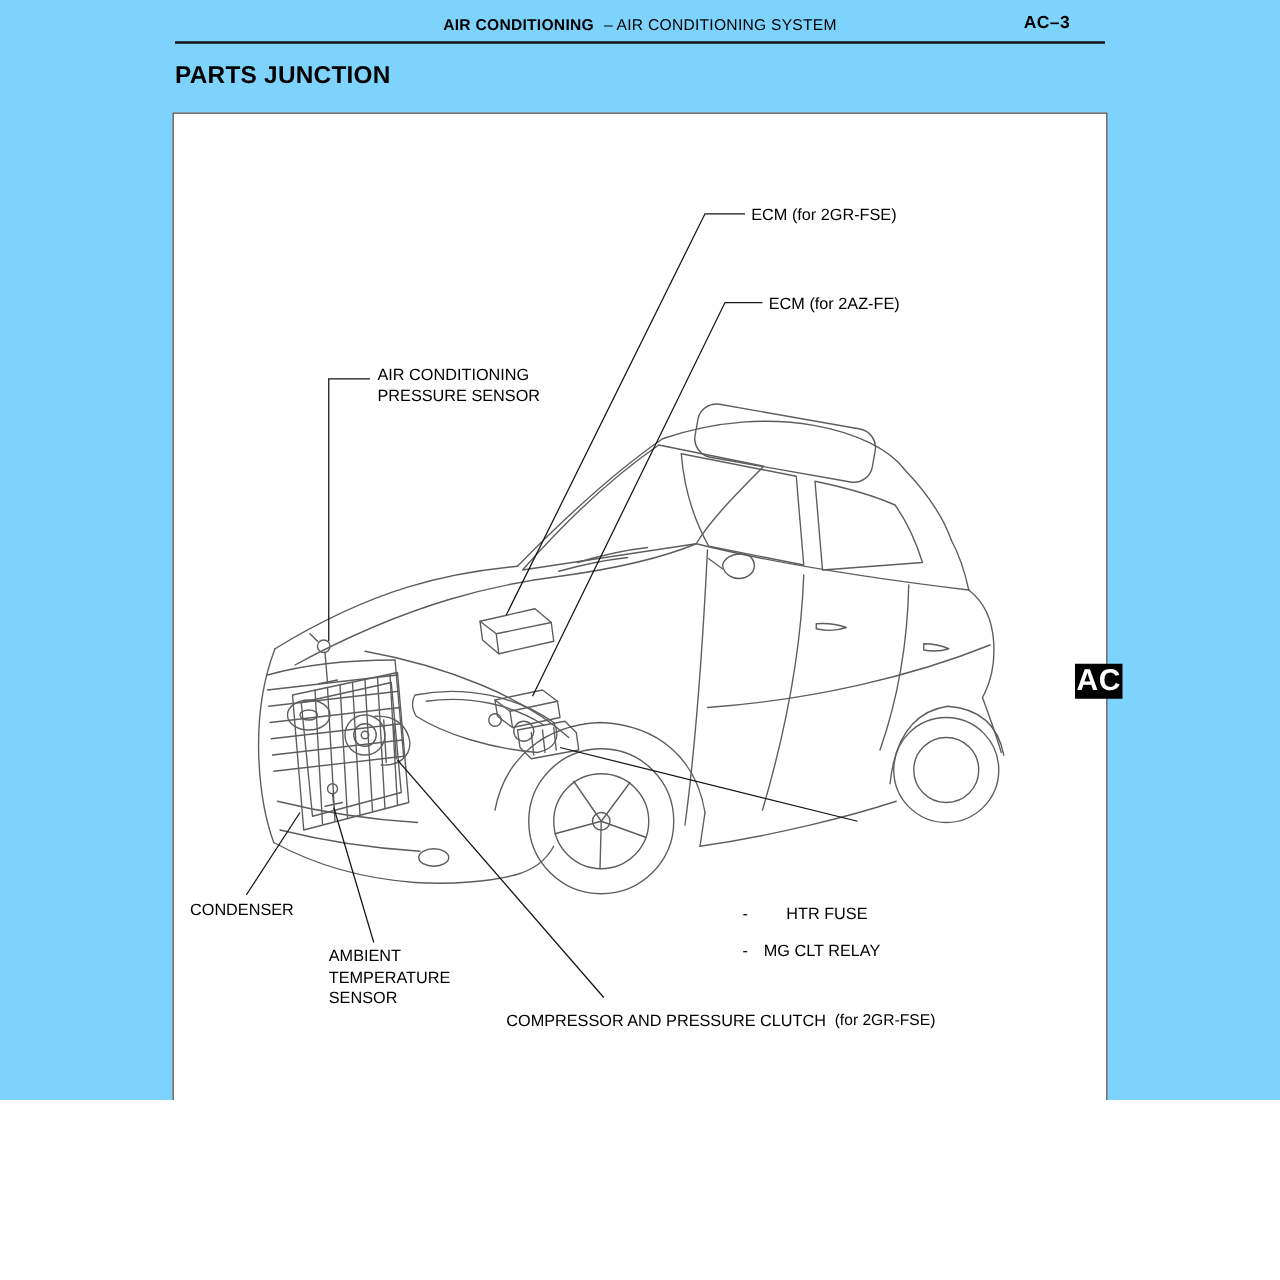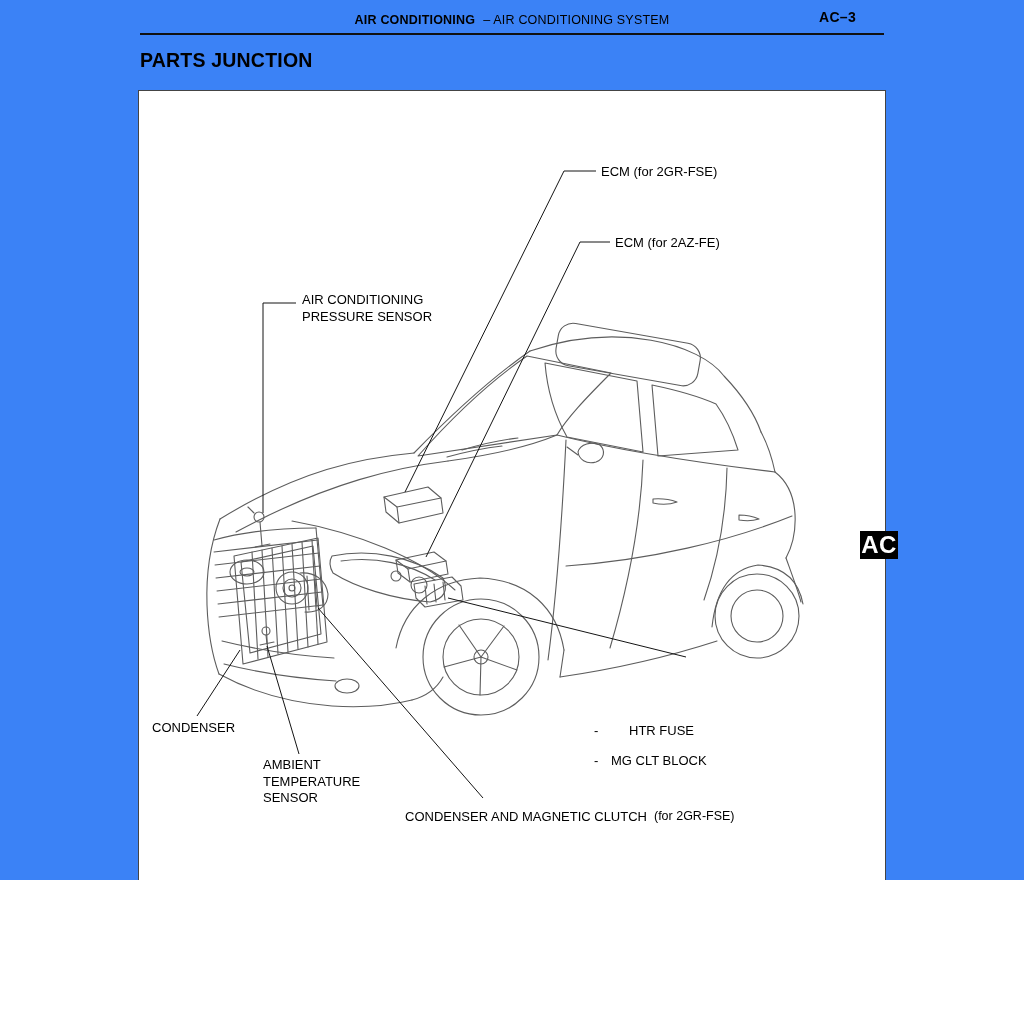--- a/index.html
+++ b/index.html
@@ -1,17 +1,17 @@
 <!DOCTYPE html>
 <html><head>
 <meta charset="utf-8">
 <style>
   html,body{margin:0;padding:0;background:#fff;}
   .page{
-    position:relative;width:1024px;height:880px;background:#3b82f6;
+    position:relative;width:1024px;height:880px;background:#7dd3fc;
     font-family:"Liberation Sans", sans-serif;color:#000;overflow:hidden;
   }
   
   .hdr{position:absolute;left:140px;top:13px;width:744px;text-align:center;font-size:12.5px;letter-spacing:.2px;}
   .hdr .b{font-weight:bold;}
   .hdr .r{margin-left:8px;}
   .pagenum{position:absolute;top:9px;right:168px;font-size:14px;font-weight:bold;letter-spacing:.3px;}
   .hrule{position:absolute;left:140px;top:33px;width:744px;border-top:2px solid #111;}
   .title{position:absolute;left:140px;top:49px;font-size:19.5px;font-weight:bold;letter-spacing:.2px;}
   
@@ -163,29 +163,29 @@
   </svg>
 
   <div class="lbl" style="left:601px;top:163px;">ECM (for 2GR-FSE)</div>
   <div class="lbl" style="left:615px;top:234px;">ECM (for 2AZ-FE)</div>
   <div class="lbl" style="left:302px;top:291px;">AIR CONDITIONING
 PRESSURE SENSOR</div>
 
   <span class="bullet" style="left:594px;top:722px;">-</span>
   <div class="lbl" style="left:629px;top:722px;">HTR FUSE</div>
   <span class="bullet" style="left:594px;top:752px;">-</span>
-  <div class="lbl" style="left:611px;top:752px;">MG CLT BLOCK</div>
+  <div class="lbl" style="left:611px;top:752px;">MG CLT RELAY</div>
 
   <div class="lbl" style="left:152px;top:719px;">CONDENSER</div>
   <div class="lbl" style="left:263px;top:757px;line-height:16.5px;">AMBIENT
 TEMPERATURE
 SENSOR</div>
 
   <div class="lbl" style="left:405px;top:808px;white-space:nowrap;">
-    <span>CONDENSER AND MAGNETIC CLUTCH</span><span class="note">(for 2GR-FSE)</span>
+    <span>COMPRESSOR AND PRESSURE CLUTCH</span><span class="note">(for 2GR-FSE)</span>
   </div>
 
   <div class="footH">H</div>
   <div class="figcode">E124494E01</div>
 
   <div class="actab">AC</div>
 
 </div>
 
 </body></html>

